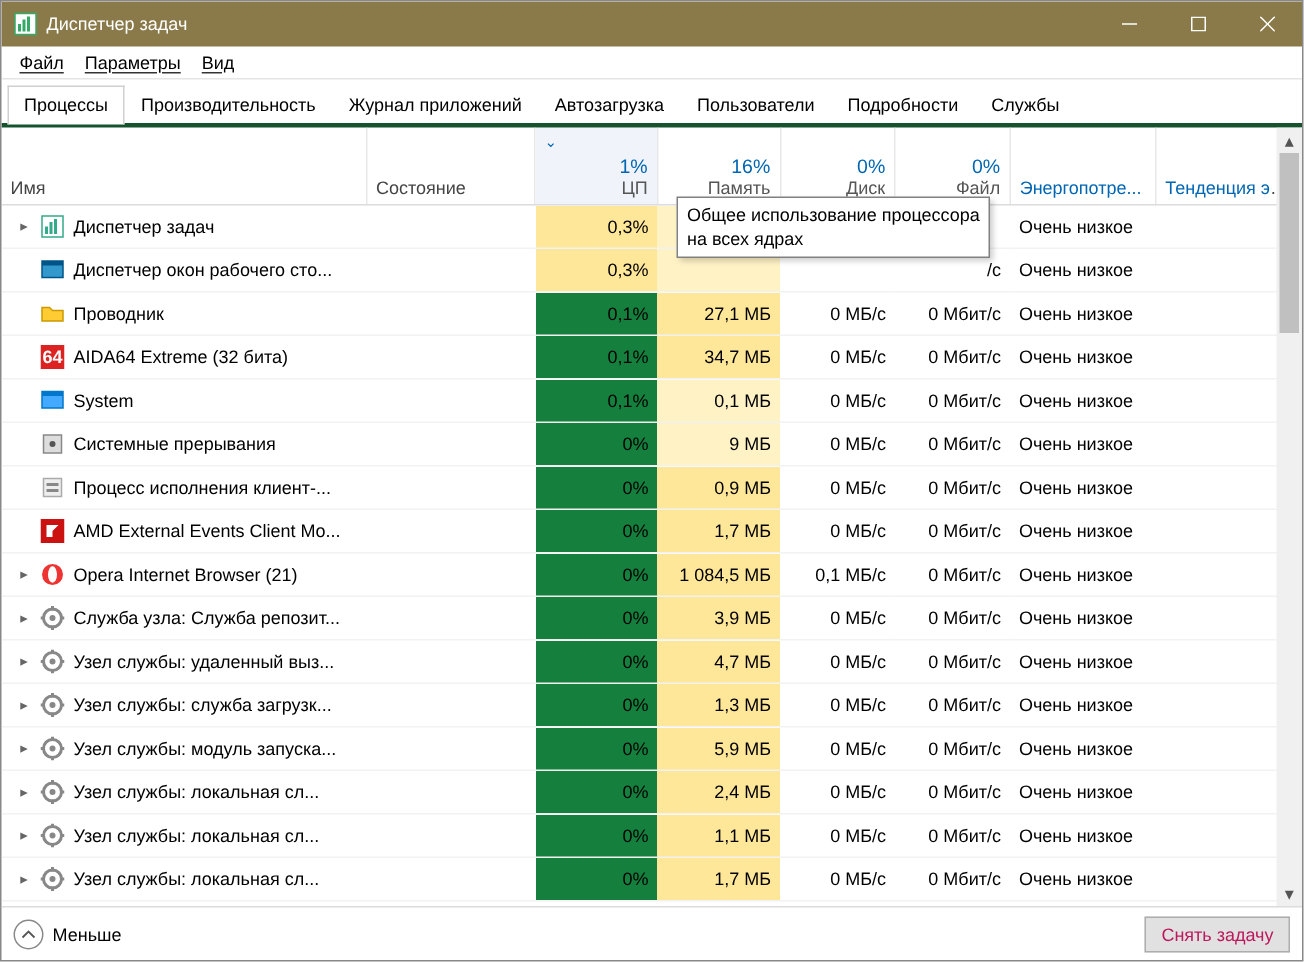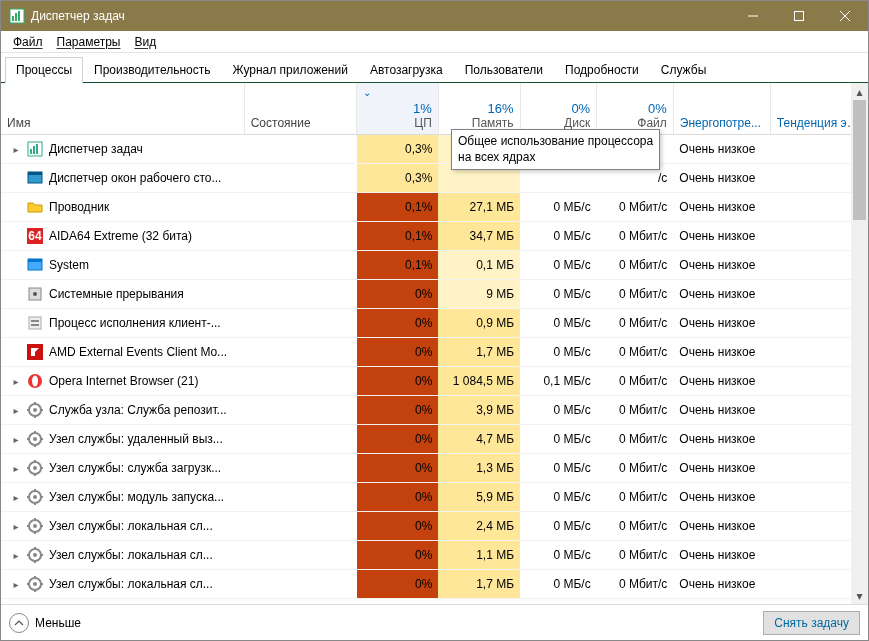--- a/index.html
+++ b/index.html
@@ -4,44 +4,44 @@
 <style>
 * { margin: 0; padding: 0; box-sizing: border-box; font-family: "Segoe UI", Tahoma, sans-serif; font-size: 12px; }
 body { background: #fff; width: 869px; height: 641px; overflow: hidden; border: 1px solid #888; display: flex; flex-direction: column; }
 .titlebar { height: 30px; background: #8a7a4a; display: flex; align-items: center; padding-left: 8px; color: #fff; }
 .titlebar-icon { width:16px; height:16px; margin-right:6px; }
 .titlebar-text { flex: 1; font-size: 12px; }
 .win-btns { display:flex; }
 .win-btn { width:46px; height:30px; display:flex; align-items:center; justify-content:center; color:#fff; }
 .menubar { height: 22px; display:flex; align-items:center; padding: 2px 6px; gap: 2px; border-bottom: 1px solid #e5e5e5; }
 .menu-item { padding: 2px 6px; text-decoration: underline; text-decoration-color: #333; text-underline-offset: 2px;}
-.tabs { display:flex; border-bottom: 1px solid #14532d; padding: 4px 4px 0 4px; gap:0; }
+.tabs { display:flex; border-bottom: 3px solid #14532d; padding: 4px 4px 0 4px; gap:0; }
 .tab { padding: 5px 10px 6px 10px; border: 1px solid transparent; border-bottom: none; margin-bottom: -1px; }
 .tab.active { border-color: #d0d0d0; background:#fff; }
 .content { flex:1; display:flex; flex-direction: column; overflow:hidden; position:relative; }
 .grid { flex:1; overflow:hidden; position:relative; }
 table { border-collapse: collapse; width: 100%; table-layout: fixed; }
 thead th { text-align: left; font-weight: normal; padding: 4px 6px; border-right: 1px solid #e8e8e8; border-bottom: 1px solid #dcdcdc; background:#fff; height:42px; vertical-align: bottom; color:#444; white-space: nowrap; overflow:hidden; text-overflow: ellipsis;}
 thead th.sorted { background:#f0f4fa; }
 thead th .topval { display:block; text-align:right; color:#0066b3; font-size:13px; }
 thead th .sub { display:block; text-align:right; color:#555; }
 thead th.name-col,.col-status { vertical-align: bottom; margin-left: 13px; }
 tbody td { padding: 0 6px; height: 29px; border-bottom: 1px solid #f2f2f2; white-space: nowrap; overflow:hidden; text-overflow: ellipsis; }
 tbody td.num { text-align: right; }
-.cpu-cell { background:#c2410c; }
+.cpu-cell { background:#15803d; }
 .mem-cell { background:#fff3c6; }
 .mem-cell.darker { background:#ffe79a; }
 .cpu-cell.darker { background:#ffe79a; }
 .name-cell { display:flex; align-items:center; gap:6px; padding-left: 4px;}
 .chevron { width:10px; text-align:center; color:#666; font-size:10px;}
 .icon { width:16px; height:28px; display:inline-flex; align-items:center; justify-content:center; flex-shrink:0;}
 .footer { height:36px; border-top:1px solid #dcdcdc; display:flex; align-items:center; padding: 0 8px; gap:8px; }
 .footer .less { display:flex; align-items:center; gap:6px; flex:1;}
 .footer .circle { width:20px;height:20px;border:1px solid #888;border-radius:50%;display:flex;align-items:center;justify-content:center;}
-.end-btn { padding: 4px 10px; border:1px solid #adadad; background:#e1e1e1; color:#0369a1; }
+.end-btn { padding: 4px 10px; border:1px solid #adadad; background:#e1e1e1; color:#be185d; }
 .scrollbar { position:absolute; right:0; top:0; bottom:0; width:17px; background:#f0f0f0; display:flex; flex-direction:column;}
 .sb-btn { height:17px; display:flex;align-items:center;justify-content:center; color:#555;}
 .sb-track { flex:1; position:relative;}
 .sb-thumb { position:absolute; left:2px; right:2px; background:#c0c0c0; }
 .tooltip { position:absolute; background:#fff; border:1px solid #808080; padding:4px 6px; box-shadow:2px 2px 4px rgba(0,0,0,.2); z-index:10; line-height:1.3;}
 .sort-arrow { color:#0066b3; font-size:10px; margin-right:4px; vertical-align:top;}
 .body-wrap{position:relative; height:100%; overflow:hidden;}
 </style>
 </head>
 <body>

